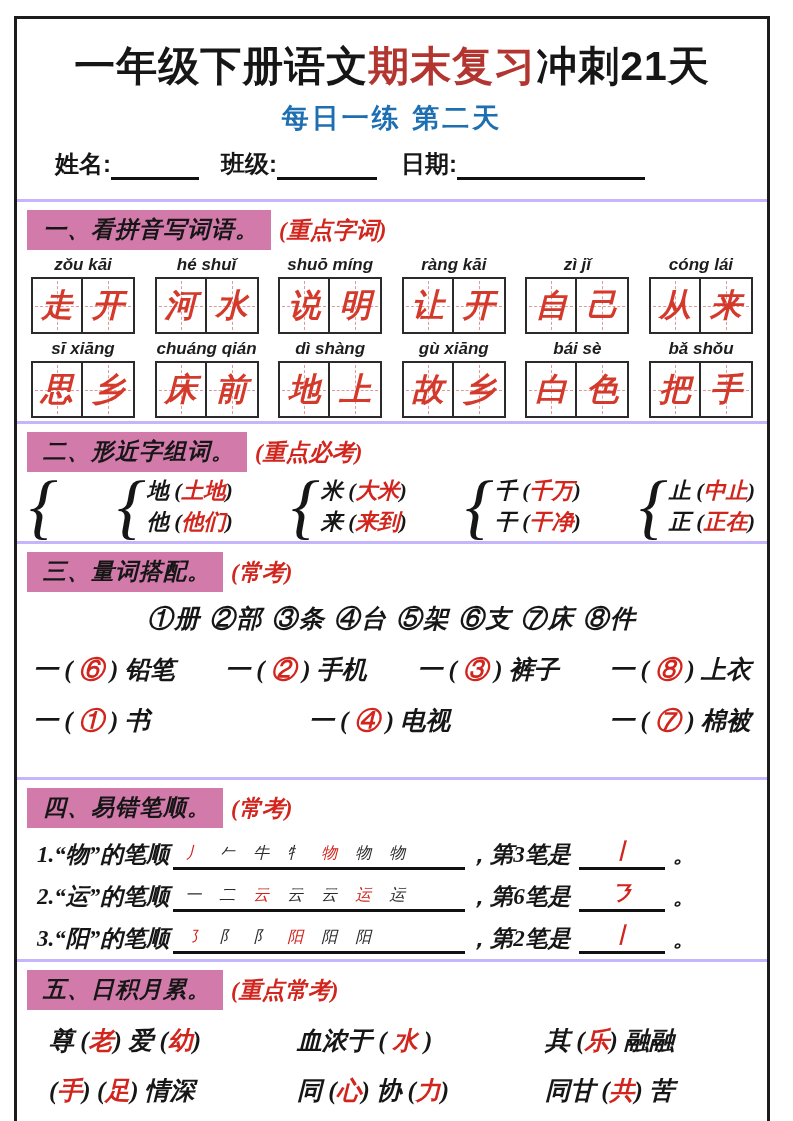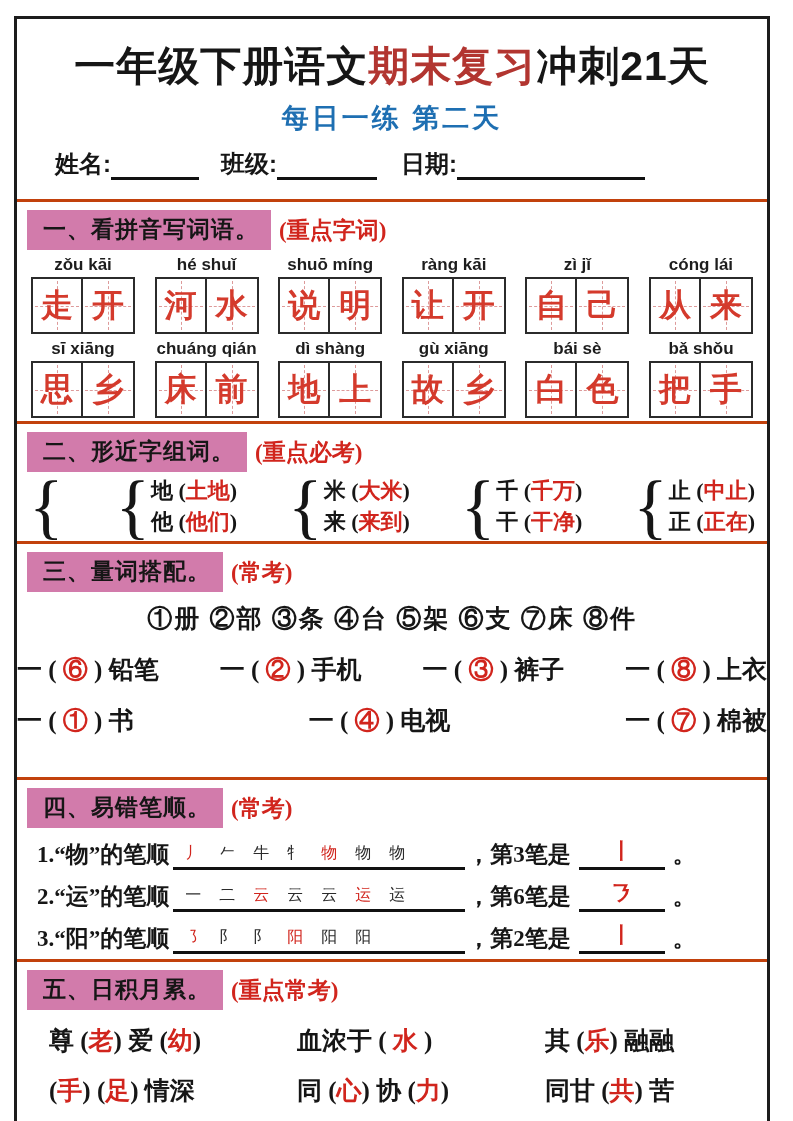--- a/index.html
+++ b/index.html
@@ -35,21 +35,21 @@
   .fields{
     display:flex;align-items:flex-end;margin:12px 4px 0 38px;
     font-size:24px;font-weight:800;
   }
   .fields .lbl{white-space:nowrap;}
   .blank{display:inline-block;border-bottom:3px solid #111;height:30px;}
   .blank.b1{width:88px;margin-right:22px;}
   .blank.b2{width:100px;margin-right:24px;}
   .blank.b3{width:188px;}
   
-  section{border-top:3px solid #c2410c;position:relative;}
+  section{border-top:3px solid #c4b5fd;position:relative;font-style:italic;}
   .sec-head{display:flex;align-items:center;margin:8px 0 0 10px;gap:8px;}
   .sec-title{
     background:var(--pink);font-weight:800;font-size:23px;
     padding:4px 12px 5px 16px;letter-spacing:1px;white-space:nowrap;
   }
   .sec-tag{color:var(--red);font-weight:800;font-size:23px;white-space:nowrap;}
   .serifed{font-family:"Liberation Serif","DejaVu Serif",serif;}
   .t-red{color:var(--red);}
   
   .s1{height:222px;}
@@ -75,21 +75,21 @@
     font-size:72px;font-weight:400;line-height:64px;
     font-family:"Liberation Serif","DejaVu Serif",serif;margin-right:1px;
   }
   .fc-lines{display:flex;flex-direction:column;gap:1px;font-size:22px;font-weight:700;}
   .fc-lines>span{white-space:nowrap;}
   
   .s3{height:236px;}
   .bank{text-align:center;font-size:25px;font-weight:700;margin-top:10px;letter-spacing:2px;}
   .qty-row{
     display:flex;justify-content:space-between;align-items:baseline;
-    padding:0 0;margin-top:18px;font-size:25px;font-weight:700;
+    padding:0 16px;margin-top:18px;font-size:25px;font-weight:700;
   }
   .qty-row>span{white-space:nowrap;}
   
   .s4{height:182px;}
   .bs-line{display:flex;align-items:flex-end;margin:9px 0 0 20px;font-size:23px;font-weight:700;}
   .bs-label{white-space:nowrap;}
   .bs-strokes{
     width:292px;border-bottom:3px solid #111;margin-left:4px;
     font-size:16px;font-weight:400;letter-spacing:7px;color:#2b2b2b;
     padding:0 2px 3px 12px;white-space:nowrap;overflow:hidden;

